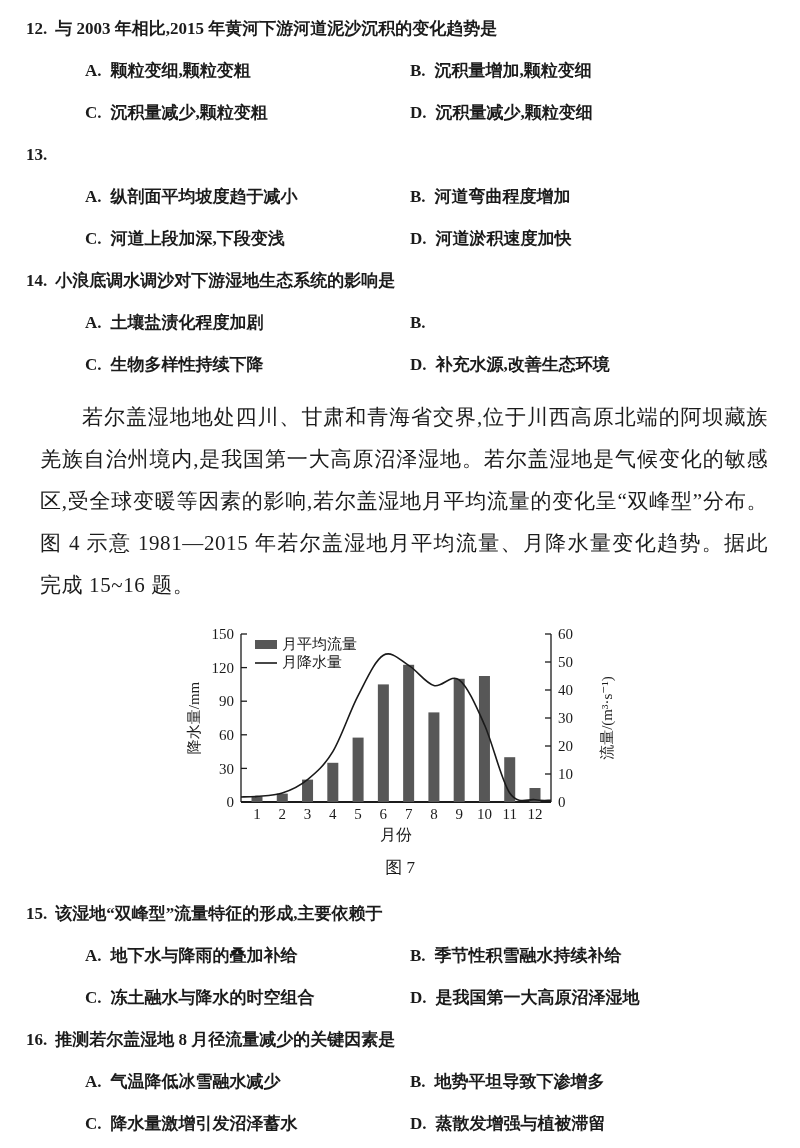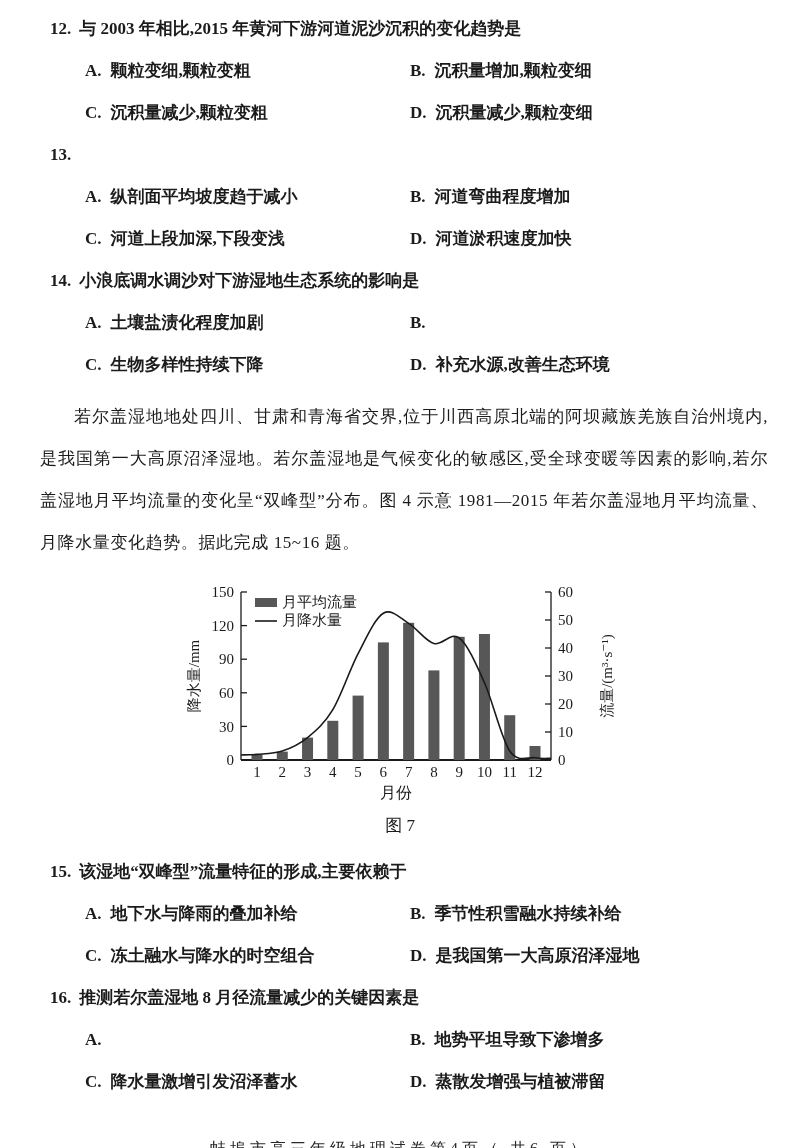--- a/index.html
+++ b/index.html
@@ -4,33 +4,33 @@
 <style>
   html,body{margin:0;padding:0;}
   body{
     width:800px;height:1148px;background:#ffffff;color:#1b1b1b;
     font-family:"Liberation Serif","DejaVu Serif",serif;
     overflow:hidden;
   }
   .page{padding-top:18px;}
   .stem-row{
     display:flex;align-items:baseline;
-    padding-left:50px;font-size:17px;line-height:22px;margin-bottom:20px;
+    padding-left:26px;font-size:17px;line-height:22px;margin-bottom:20px;
     font-weight:bold;
   }
   .qnum{margin-right:8px;white-space:nowrap;}
   .options{
     margin-left:85px;display:grid;grid-template-columns:325px 1fr;
   }
   .option{
     display:flex;align-items:baseline;gap:9px;
     font-size:17px;line-height:22px;margin-bottom:20px;font-weight:bold;
   }
   .passage{
-    margin:0 32px 0 40px;font-size:17px;line-height:42px;
+    margin:0 32px 0 40px;font-size:21px;line-height:42px;
     text-align:justify;text-indent:2em;letter-spacing:0.6px;
   }
   figure{margin:4px 0 0 0;padding:0;}
   #chart{display:block;margin-left:185px;}
   figcaption{text-align:center;font-size:17px;margin-top:6px;}
   .after-figure{margin-top:24px;}
   svg text{fill:#1b1b1b;font-family:"Liberation Serif","DejaVu Serif",serif;}
   footer{
     margin-top:26px;text-align:center;font-size:16px;letter-spacing:4px;color:#2a2a2a;
   }
@@ -220,20 +220,21 @@
   </section>
 
   <section>
     <div class="stem-row">
       <span class="qnum">16.</span>
       <span>推测若尔盖湿地 8 月径流量减少的关键因素是</span>
     </div>
     <div class="options">
       <div class="option">
           <span>A.</span>
+          <span>气温降低冰雪融水减少</span>
         </div>
       <div class="option">
           <span>B.</span>
           <span>地势平坦导致下渗增多</span>
         </div>
       <div class="option">
           <span>C.</span>
           <span>降水量激增引发沼泽蓄水</span>
         </div>
       <div class="option">

